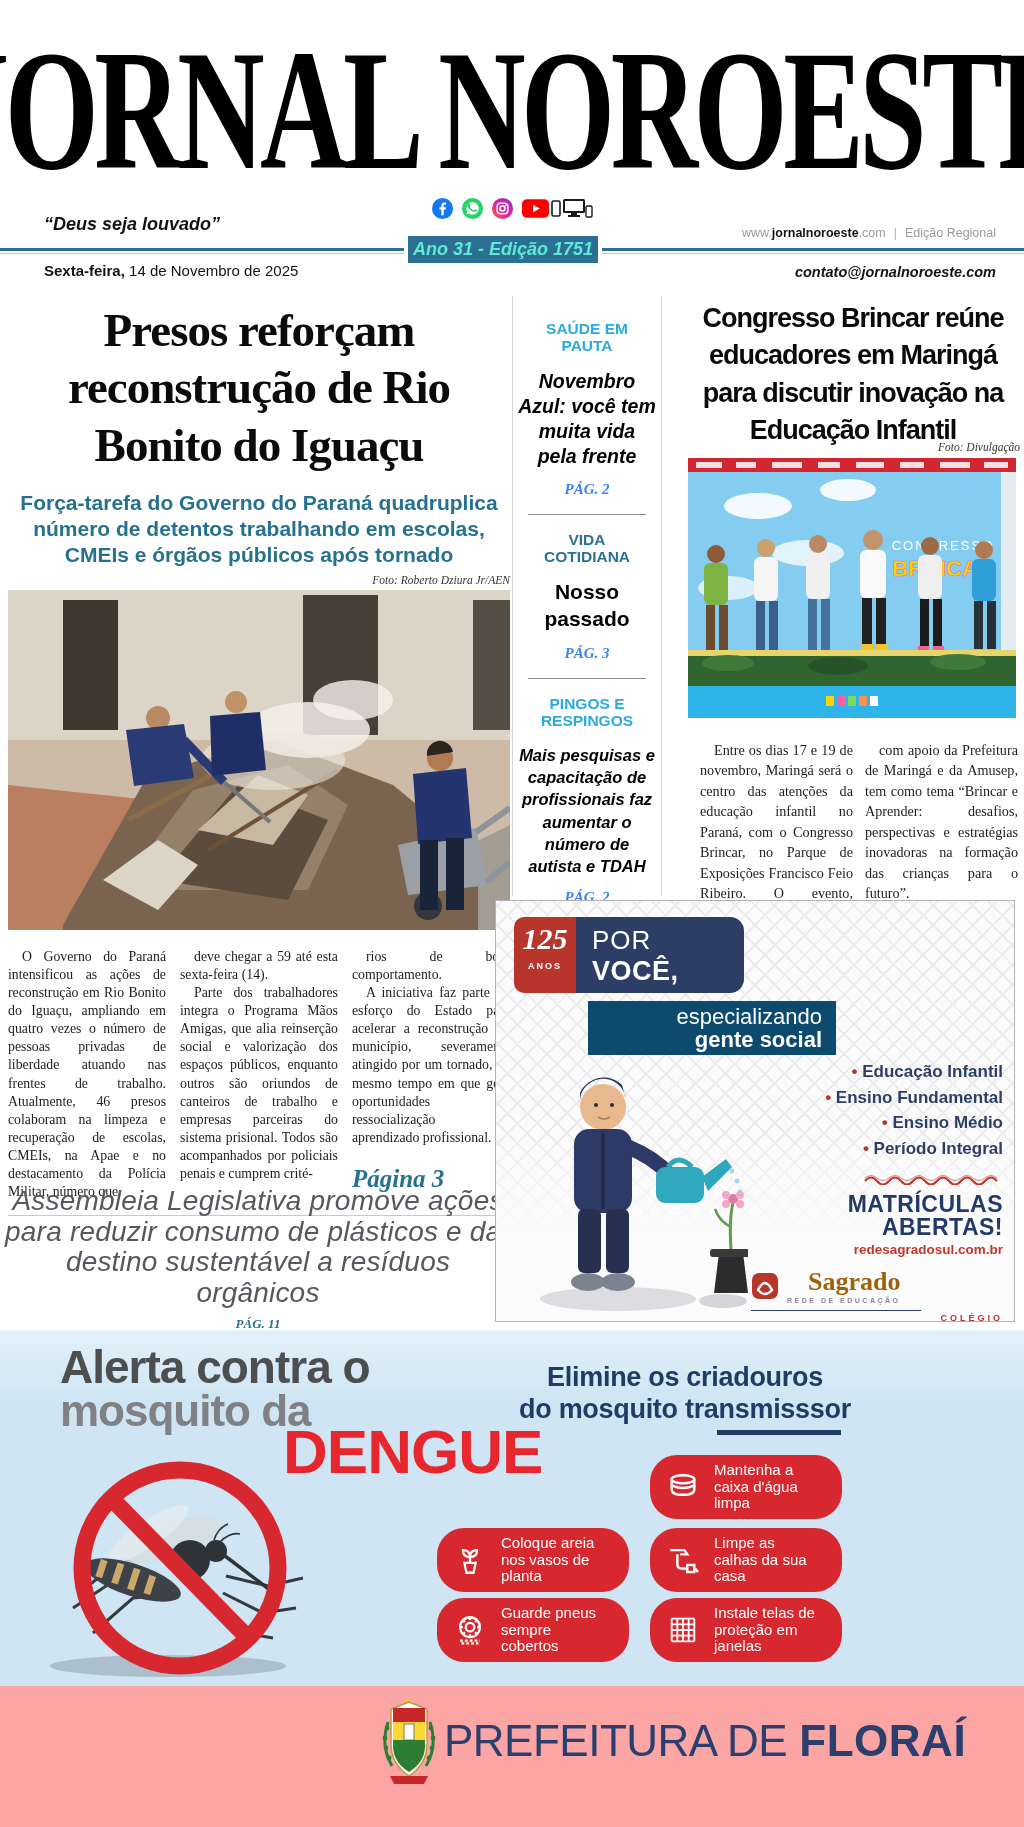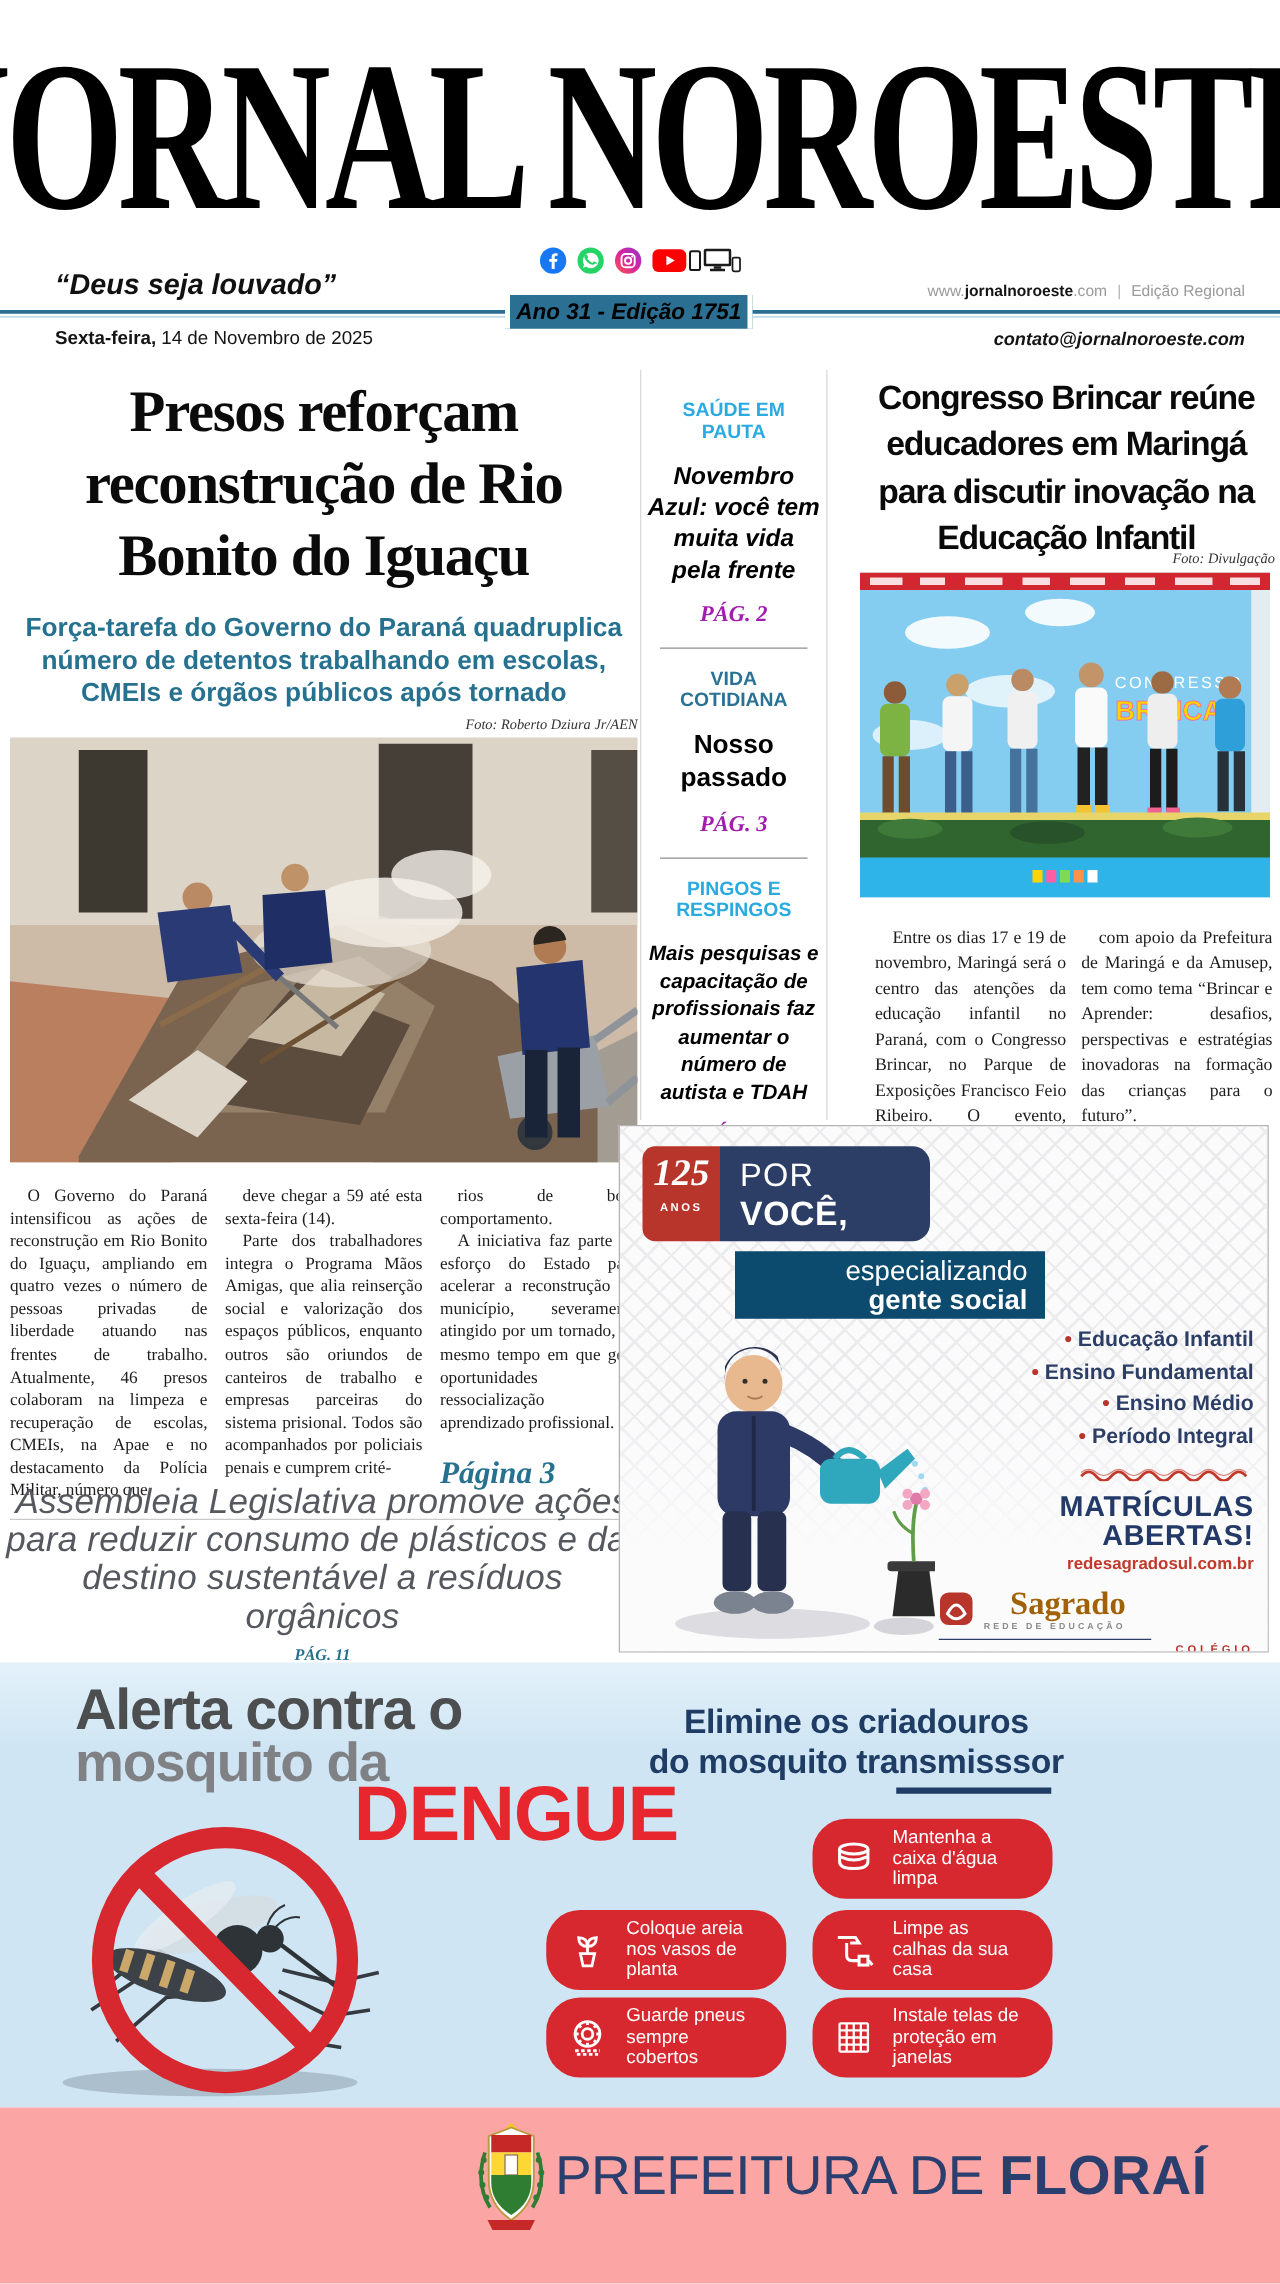--- a/index.html
+++ b/index.html
@@ -5,28 +5,28 @@
   html,body{margin:0;padding:0;background:#e9e9e9;}
   .page{position:relative;width:1024px;height:1827px;background:#fff;overflow:hidden;
         font-family:"Liberation Sans",sans-serif;color:#1a1a1a;margin:0 auto;}
   
   .mast-title{position:absolute;left:0;top:30px;width:1024px;height:162px;
     display:flex;align-items:center;justify-content:center;}
   .mast-title span{display:inline-block;font-family:"Liberation Serif",serif;font-weight:900;
     font-size:108px;letter-spacing:-4px;color:#000;transform:scale(1.12,1.58);white-space:nowrap;}
   .social-row{position:absolute;left:0;right:0;top:197px;display:flex;justify-content:center;gap:7px;align-items:center;}
   .social-row .sico{width:23px;height:23px;display:inline-block;}
-  .motto{position:absolute;left:44px;top:214px;font-weight:bold;font-style:italic;font-size:23px;color:#111;}
+  .motto{position:absolute;left:44px;top:214px;font-weight:bold;font-style:italic;font-size:18px;color:#111;}
   .webline{position:absolute;right:28px;top:226px;font-size:12.5px;color:#9a9a9c;}
   .webline b{color:#141414;}
   .webline .sep{margin:0 8px;color:#b5b5b7;}
   .rule-teal{position:absolute;left:0;top:248px;width:1024px;height:3px;background:#2b6f93;}
   .rule-sub{position:absolute;left:0;top:253px;width:1024px;height:1px;background:#a9cbdc;}
   .edition-box{position:absolute;left:404px;top:236px;width:190px;height:27px;background:#2b6f93;
-    border-left:4px solid #fff;border-right:4px solid #fff;color:#000000;font-weight:bold;font-style:italic;
+    border-left:4px solid #fff;border-right:4px solid #fff;color:#5eead4;font-weight:bold;font-style:italic;
     font-size:18px;display:flex;align-items:center;justify-content:center;}
   .dateline{position:absolute;left:44px;top:262px;font-size:15px;color:#141414;}
   .dateline b{font-weight:bold;}
   .emailline{position:absolute;right:28px;top:264px;font-weight:bold;font-style:italic;font-size:14.5px;color:#141414;}
   
   .lead{position:absolute;left:8px;top:294px;width:502px;}
   .lead h1{margin:8px 0 0 0;font-family:"Liberation Serif",serif;font-weight:900;font-size:47px;
     line-height:1.22;text-align:center;color:#0b0b0b;letter-spacing:-1px;}
   .lead .subhead{margin-top:16px;text-align:center;color:#26718f;font-weight:bold;font-size:21px;line-height:1.24;}
   .photo-credit{margin-top:6px;text-align:right;font-family:"Liberation Serif",serif;
@@ -41,21 +41,21 @@
   .lead-div{margin-top:14px;border:0;border-top:1px solid #c9c9c9;}
   
   .briefs{position:absolute;left:512px;top:296px;width:148px;height:600px;
     border-left:1px solid #d8d8d8;border-right:1px solid #d8d8d8;text-align:center;}
   .kicker{display:block;max-width:104px;margin:0 auto;font-weight:bold;font-size:15.5px;line-height:1.12;}
   .kicker.cyan{color:#29abe2;}
   .kicker.teal{color:#2a7294;}
   .brief-title{margin:14px auto 0;max-width:140px;font-weight:bold;font-style:italic;font-size:19.5px;line-height:1.28;color:#000;}
   .brief-title.roman{font-style:normal;font-size:21px;}
   .brief-title.small{font-size:16.5px;line-height:1.35;}
-  .brief-page{margin-top:12px;font-family:"Liberation Serif",serif;font-weight:bold;font-style:italic;font-size:18px;color:#a21caf;}
+  .brief-page{margin-top:12px;font-family:"Liberation Serif",serif;font-weight:bold;font-style:italic;font-size:15px;color:#3b82f6;}
   .brief-sep{width:118px;margin:16px auto;border:0;border-top:1px solid #8f8f8f;}
   .briefs .pad-top{padding-top:24px;}
   
   .cong-head{position:absolute;left:686px;top:300px;width:334px;text-align:center;
     font-weight:800;font-size:27px;line-height:1.38;letter-spacing:-1px;color:#0a0a0a;}
   .cong-credit{position:absolute;left:686px;top:441px;width:334px;text-align:right;
     font-family:"Liberation Serif",serif;font-style:italic;font-size:11.5px;color:#333;}
   .cong-photo{position:absolute;left:688px;top:458px;width:328px;height:260px;}
   .cong-body{position:absolute;left:700px;top:740px;width:318px;display:flex;gap:12px;}
   .cong-body .bcol{width:153px;font-family:"Liberation Serif",serif;font-size:14.2px;line-height:1.44;

